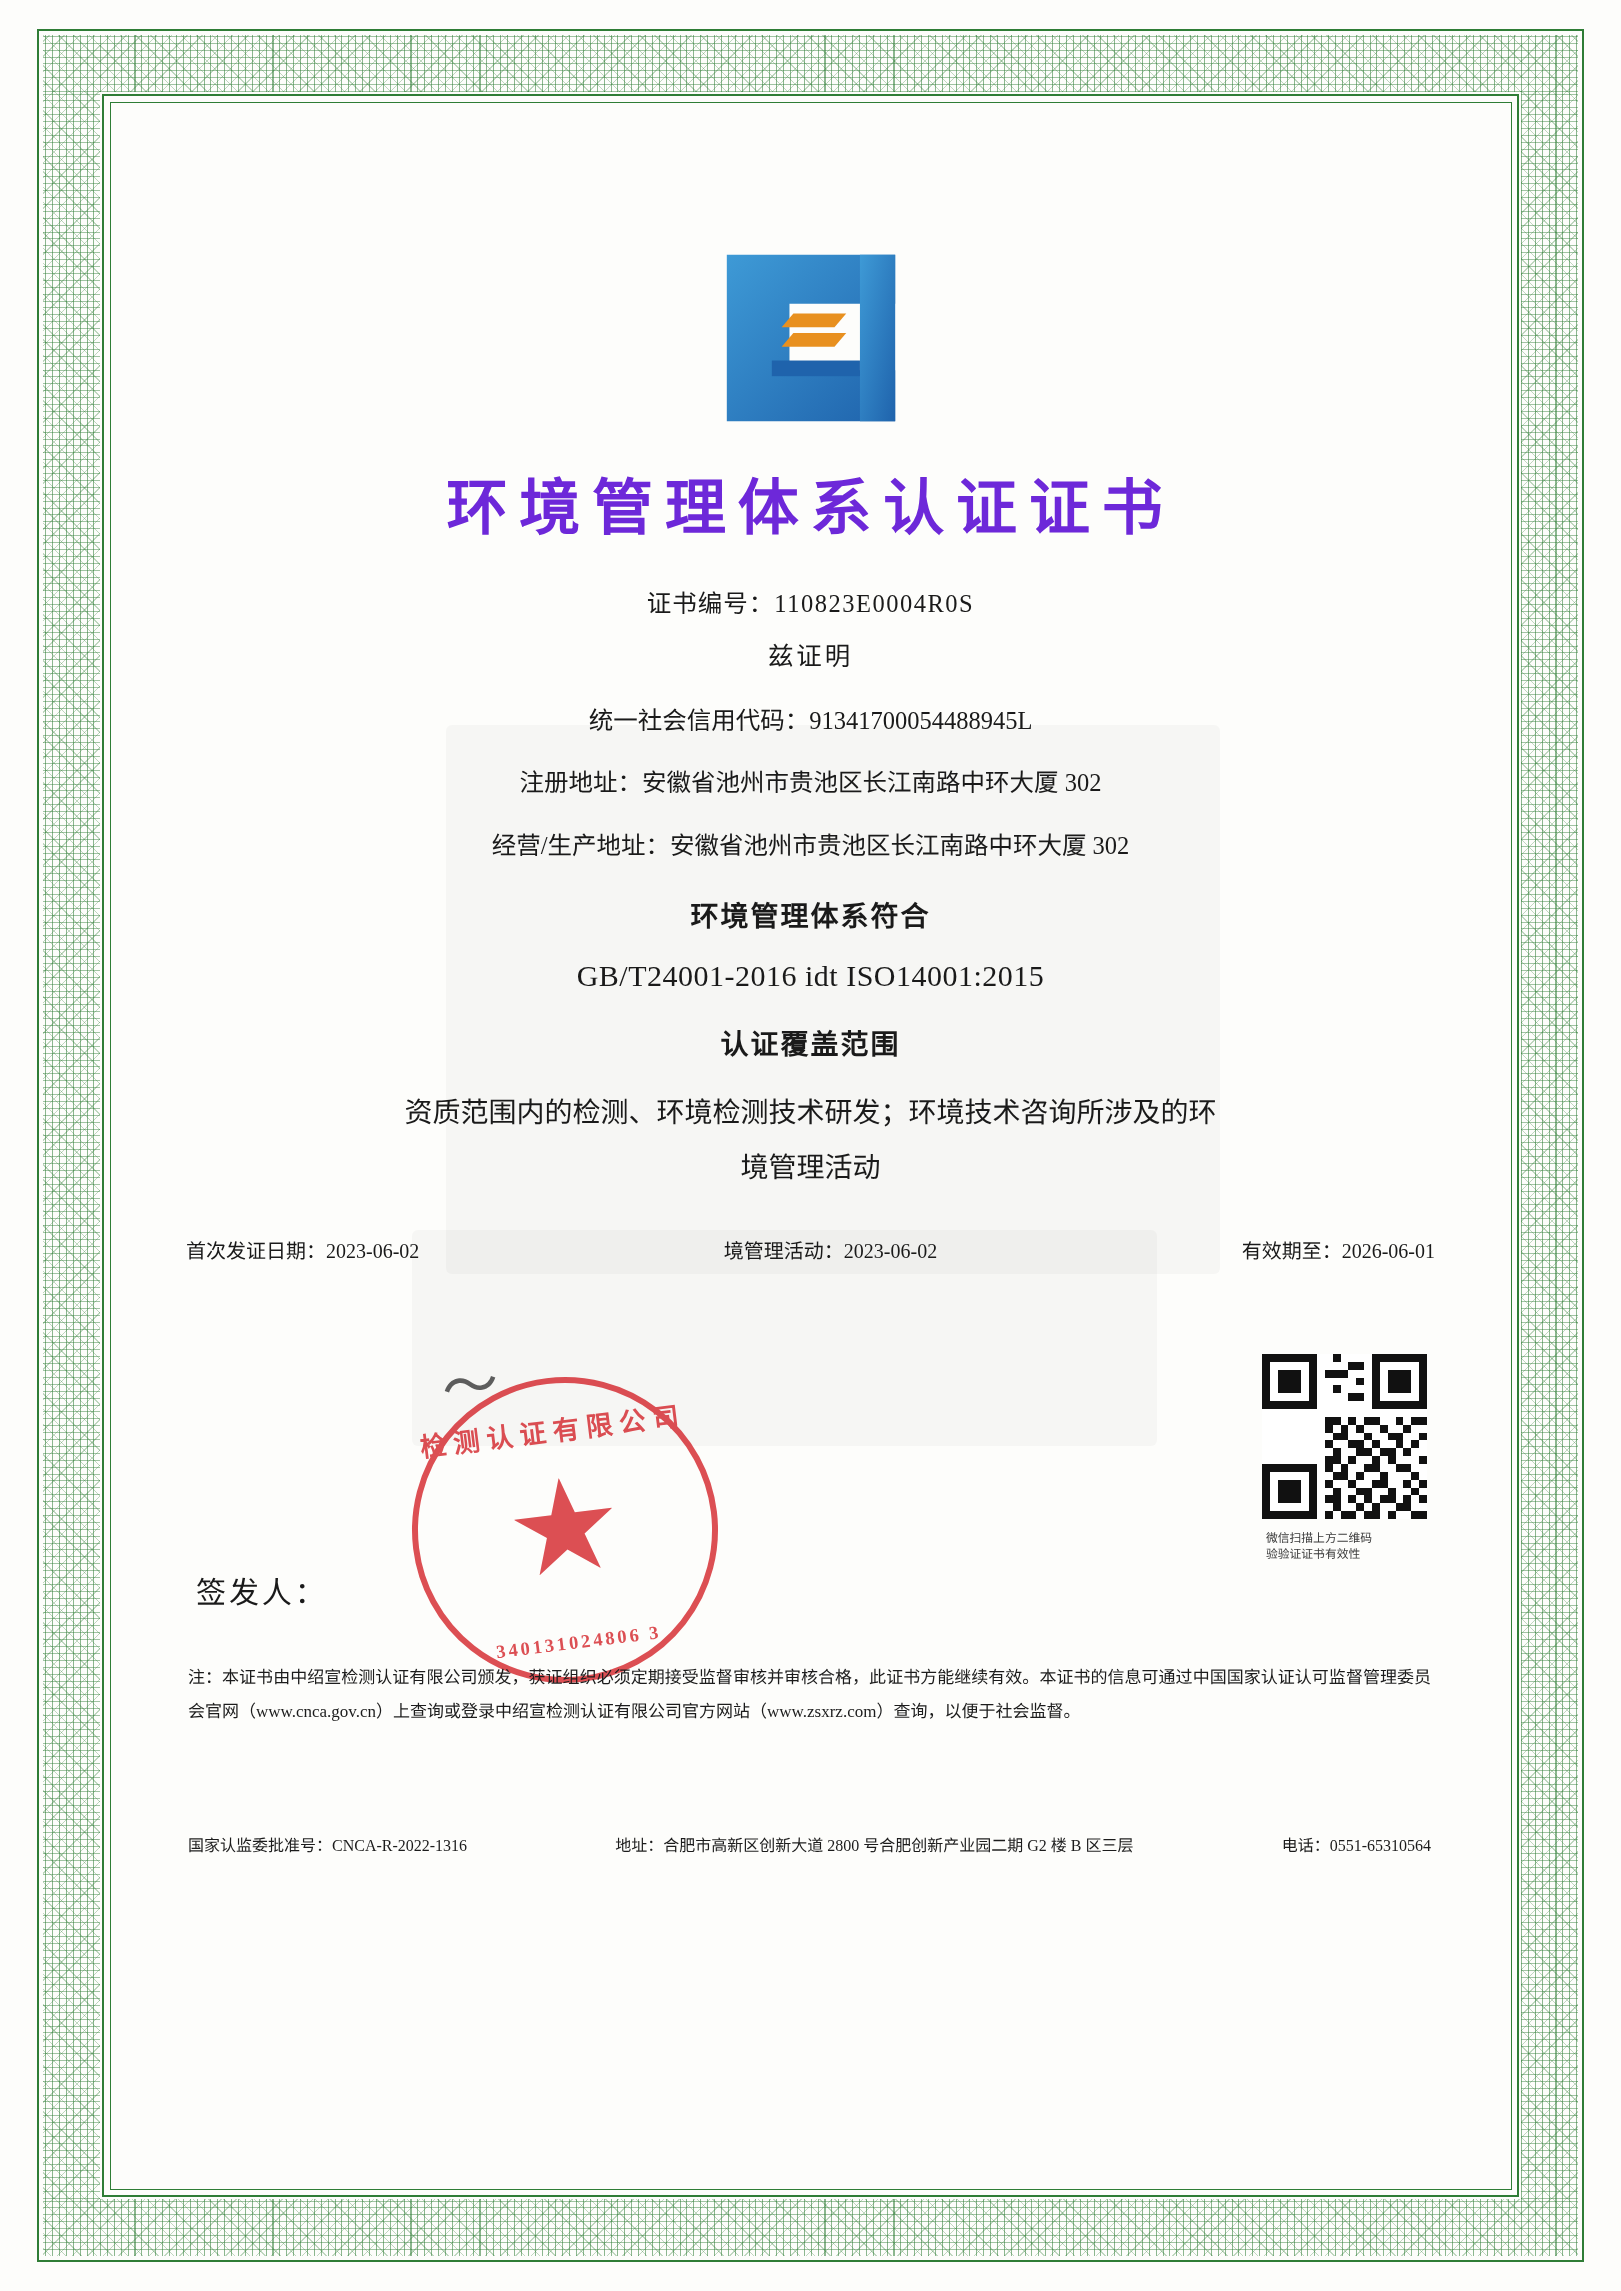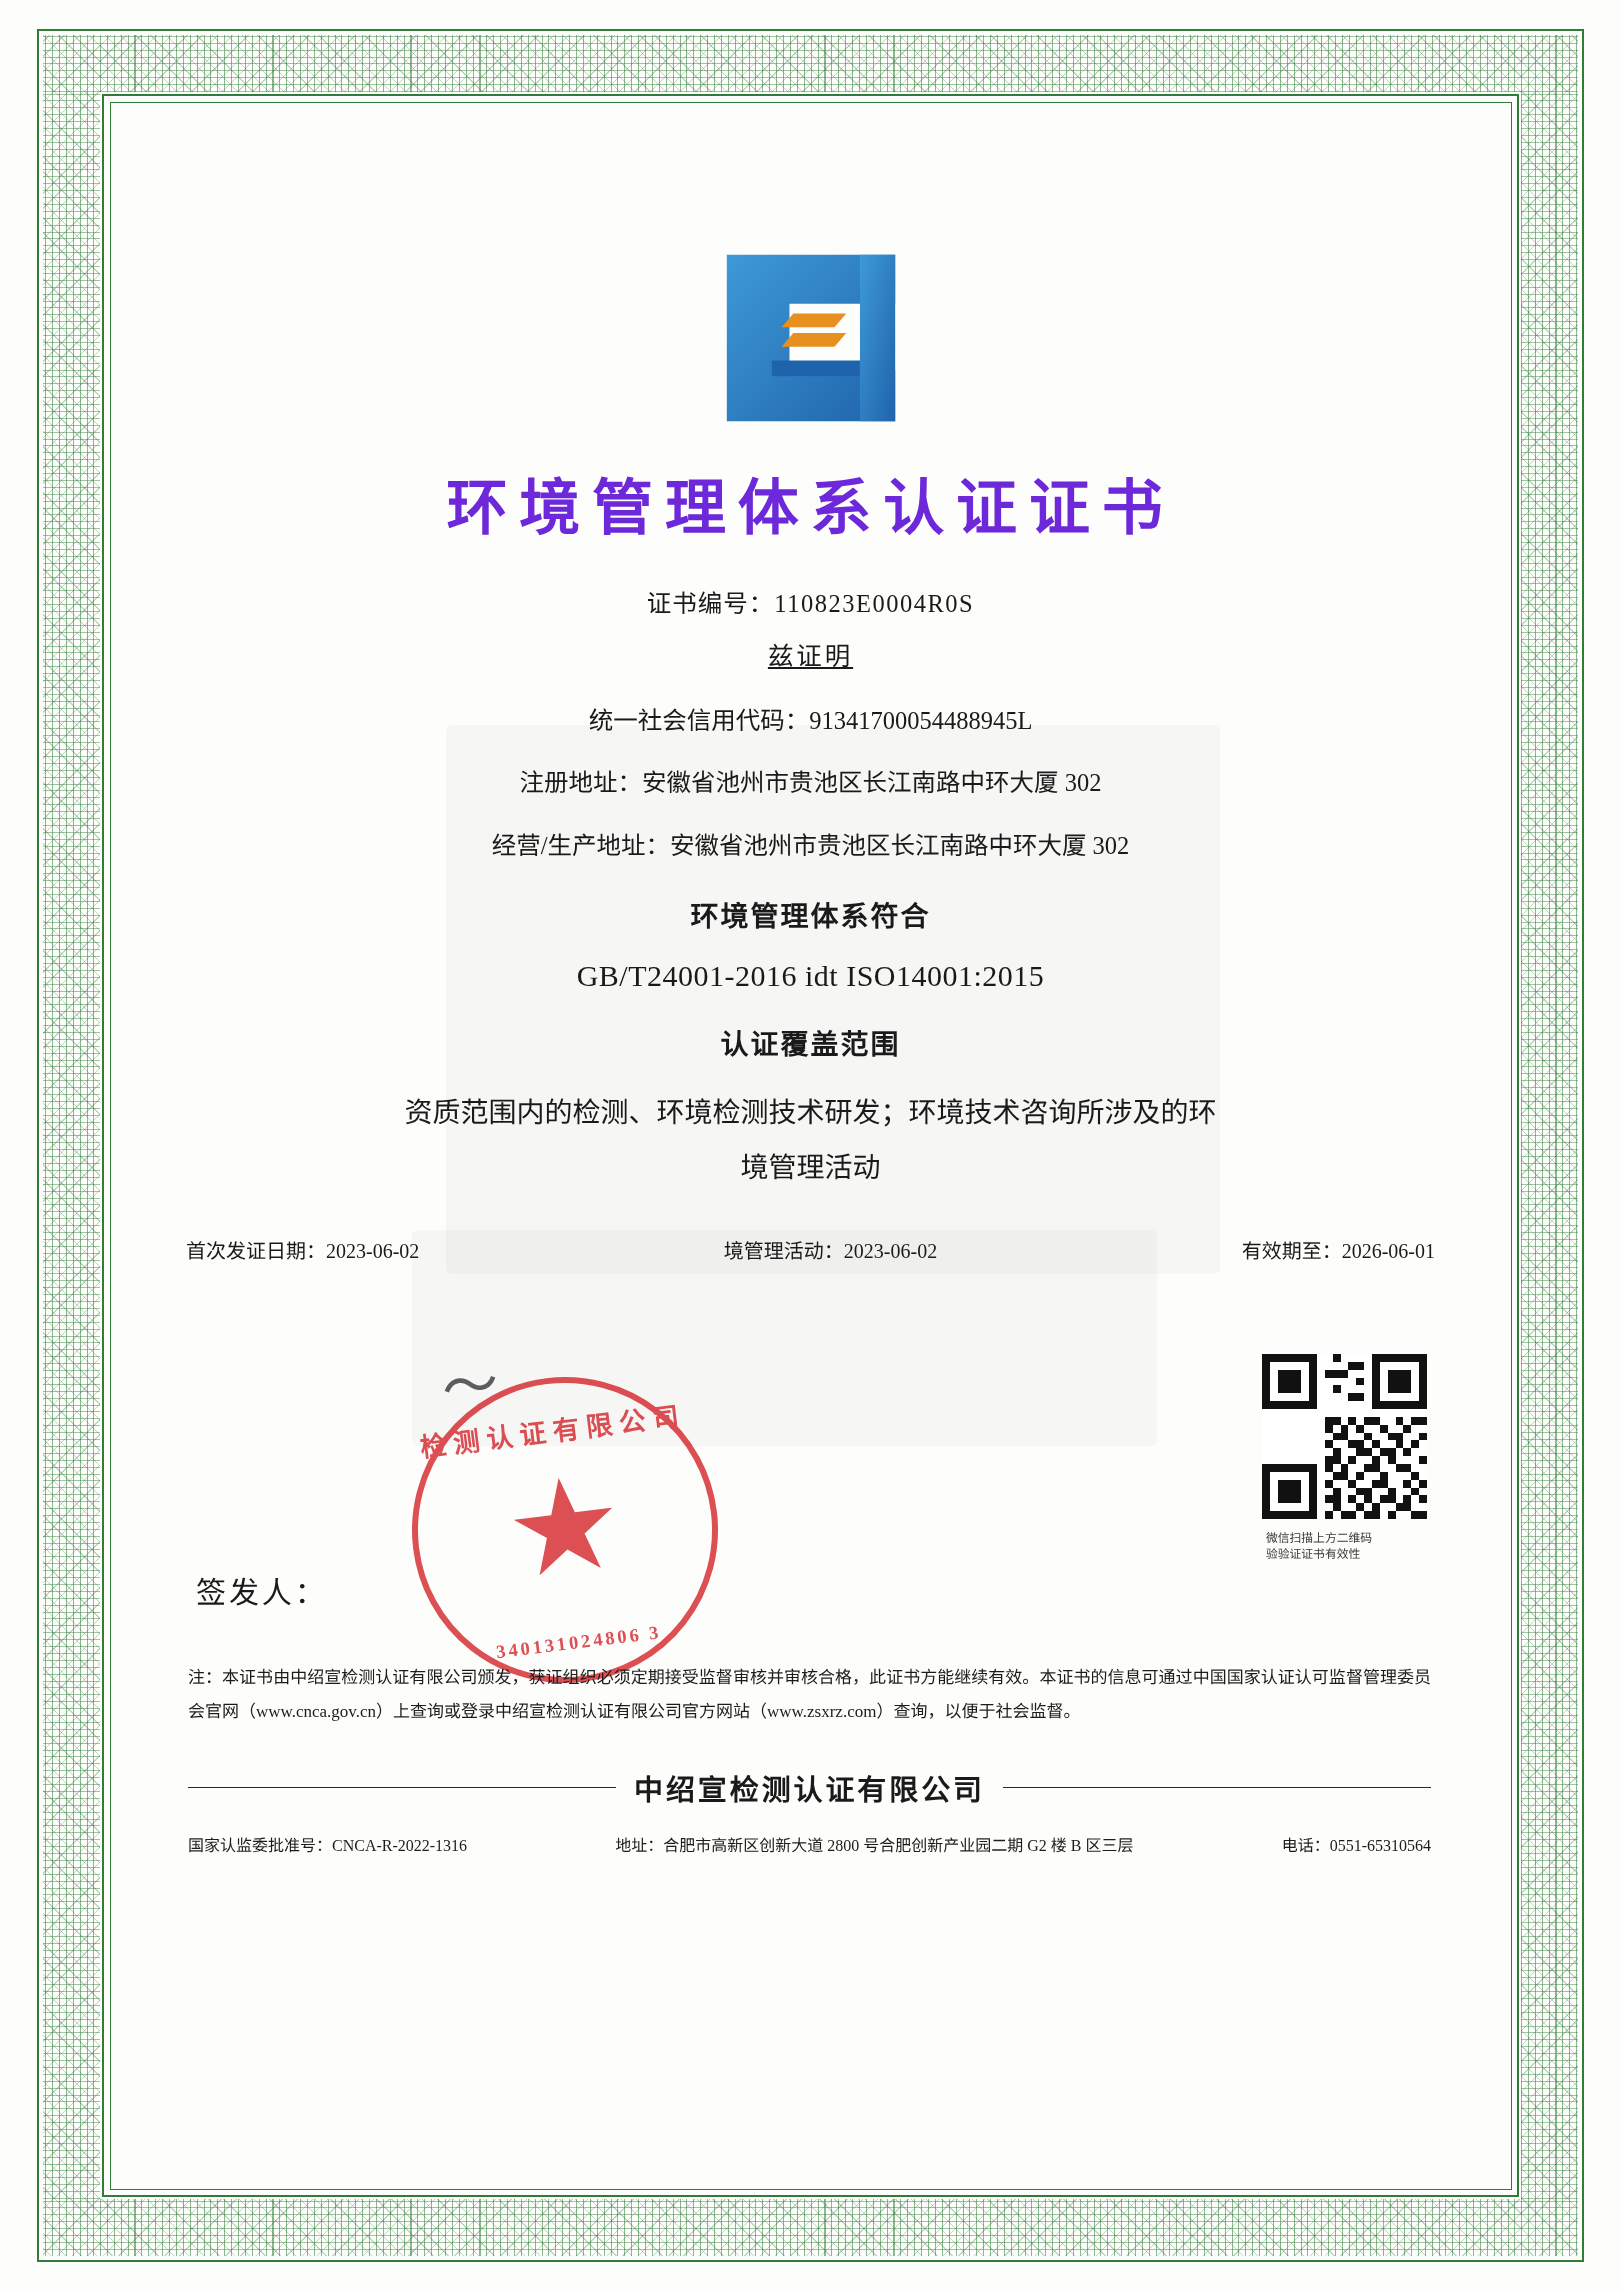--- a/index.html
+++ b/index.html
@@ -110,21 +110,21 @@
   .cert-no {
     margin-top: 37px;
     font-size: 24.5px;
     letter-spacing: 1px;
   }
   .cert-no .num {
     font-family: "Liberation Serif", serif;
     letter-spacing: 1.5px;
   }
 
-  .hereby { margin-top: 15.7px; font-size: 25.5px; letter-spacing: 2.9px; text-decoration: underline; }
+  .hereby { margin-top: 15.7px; font-size: 25.5px; letter-spacing: 2.9px; }
 
   .company {
     margin-top: 25.5px;
     font-size: 37px;
     font-weight: 700;
     letter-spacing: 2.9px;
     color: #111;
   }
 
   .info { margin-top: 29px; font-size: 24.5px; }
@@ -444,25 +444,20 @@
     <div class="seal">
       <div class="seal-text-top">检测认证有限公司</div>
       <div class="star">★</div>
       <div class="seal-text-bottom">340131024806 3</div>
     </div>
 
     <div class="signer">签发人：</div>
 
     <div class="notes">注：本证书由中绍宣检测认证有限公司颁发，获证组织必须定期接受监督审核并审核合格，此证书方能继续有效。本证书的信息可通过中国国家认证认可监督管理委员会官网（www.cnca.gov.cn）上查询或登录中绍宣检测认证有限公司官方网站（www.zsxrz.com）查询，以便于社会监督。</div>
 
-    <div class="issuer-row">
-      <div class="rule"></div>
-      <div class="issuer-name">中绍宣检测认证有限公司</div>
-      <div class="rule"></div>
-    </div>
 
     <div class="footer">
       <div>国家认监委批准号：CNCA-R-2022-1316</div>
       <div>地址：合肥市高新区创新大道 2800 号合肥创新产业园二期 G2 楼 B 区三层</div>
       <div>电话：0551-65310564</div>
     </div>
 
   </div>
 </div>
 

